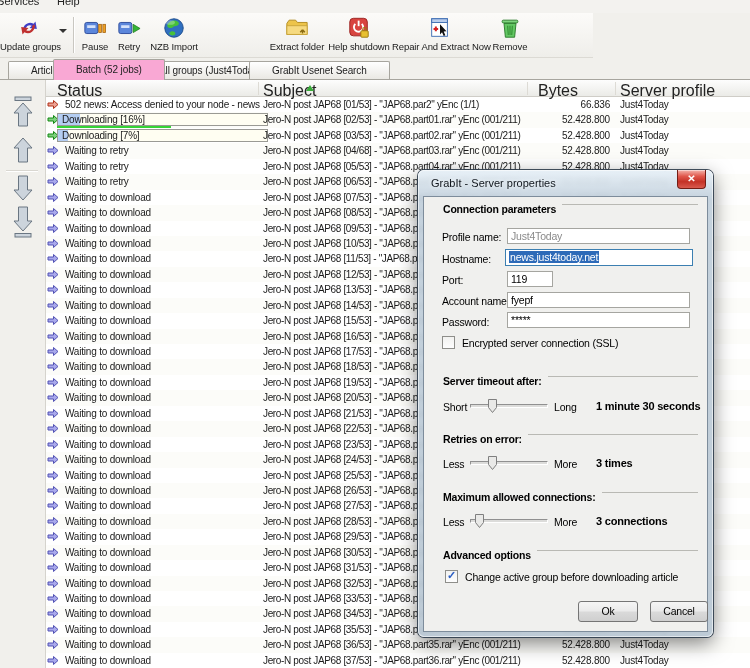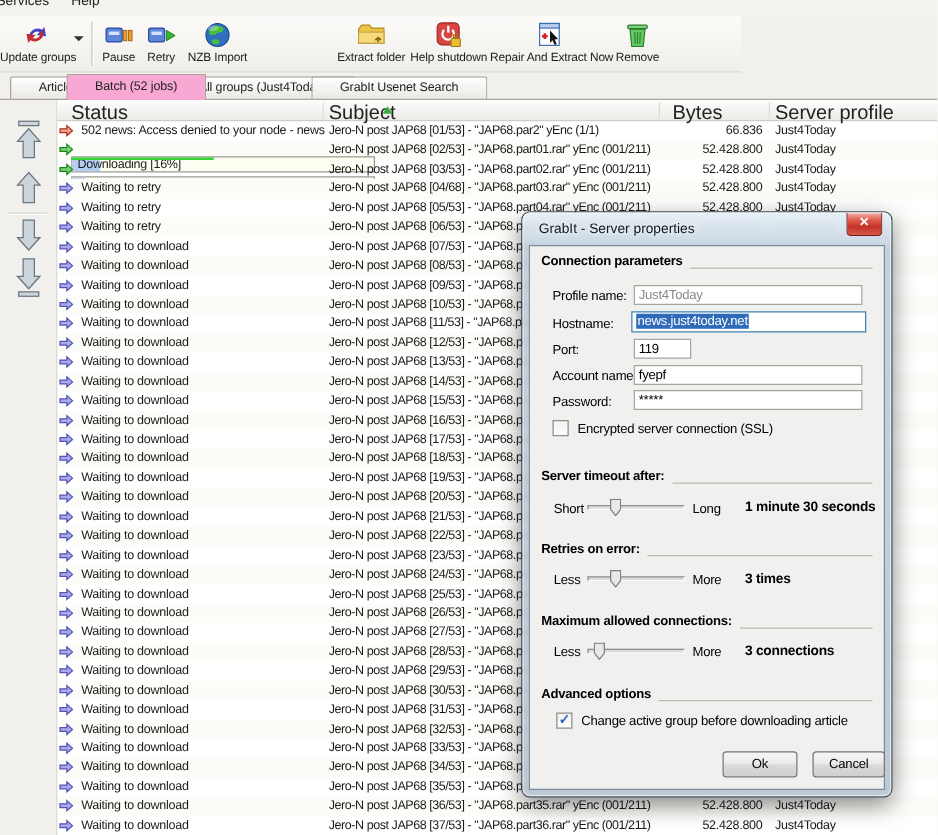--- a/index.html
+++ b/index.html
@@ -26,30 +26,30 @@
 .hsep{position:absolute;top:2px;width:1px;height:13px;background:#dddbd5}
 .sort-tri{position:absolute;width:0;height:0;border:4px solid transparent;border-bottom:6px solid #3aaa3a;border-top:none;top:5px}
 .lv-rows{position:absolute;top:17px;left:0;right:0;bottom:0;overflow:hidden}
 .row{position:relative;height:15.45px;line-height:15.45px;white-space:nowrap;font-size:10px;letter-spacing:-0.2px}
 .row.alt{background:#fcfcf9}
 .row .ric{position:absolute;left:1px;top:2px}
 .row .rstatus{position:absolute;left:19px}
 .row .rsubject{position:absolute;left:217px;width:272px;overflow:hidden;letter-spacing:-0.35px}
 .row .rbytes{position:absolute;left:470px;width:94px;text-align:right}
 .row .rserver{position:absolute;left:574px}
-.pbox{position:absolute;left:11px;top:13px;width:243px;height:13px;background:#fffef2;border:1px solid #9a9a94}
+.pbox{position:absolute;left:11px;top:1px;width:211px;height:13px;background:#fffef2;border:1px solid #9a9a94}
 .pfill{position:absolute;left:0;top:0;bottom:0;background:#b4cdf2}
 .ptext{position:absolute;left:4px;top:0;line-height:11.5px}
 .punder{position:absolute;left:11px;top:14px;height:2px;background:#35d435}
 
 .dialog{position:absolute;left:418px;top:170px;width:295px;height:467px;z-index:50;border-radius:6px;background:linear-gradient(180deg,rgba(231,240,247,.96),rgba(193,207,219,.94) 30px,rgba(185,199,211,.94));backdrop-filter:blur(2px);box-shadow:0 0 0 1px rgba(45,60,75,.9),0 6px 20px rgba(0,0,0,.5),inset 0 0 0 1px rgba(255,255,255,.55)}
 .dlg-title{position:absolute;left:13px;top:7px;font-size:11px;color:#10161d;text-shadow:0 0 4px rgba(255,255,255,.9)}
 .dlg-close{position:absolute;top:0;right:7px;width:29px;height:19px;background:linear-gradient(#f4b6ae 0%,#e0574b 35%,#c43227 65%,#d95a4e 100%);border:1px solid #731d15;border-top:none;border-radius:0 0 4px 4px;color:#fff;font-weight:bold;font-size:10px;text-align:center;line-height:17px;box-shadow:inset 0 1px 0 rgba(255,255,255,.45)}
 .dlg-client{position:absolute;left:5px;right:5px;top:26px;bottom:5px;background:#f0f0ee;border:1px solid #7d8c9b;font-size:10.5px;letter-spacing:-0.2px}
-.gcap{position:absolute;left:9px;right:9px;display:flex;align-items:flex-end}
+.gcap{position:absolute;left:19px;right:9px;display:flex;align-items:flex-start}
 .gcap b{font-size:10.5px;color:#000;white-space:nowrap}
 .gcap .gline{flex:1;height:1px;background:#b9b9b4;margin-left:6px;margin-top:1px}
 .flabel{position:absolute;left:18px;color:#000}
 .textbox{position:absolute;height:16px;background:#fff;border:1px solid #a5a5a0;padding:1px 3px;line-height:12px;color:#000}
 .textbox.disabled{color:#8a8a8a}
 .textbox.focus{border-color:#3c7fb1;height:17px}
 .textbox .sel{background:#2d6ab8;color:#fff;padding:0 1px}
 .cbox{position:absolute;width:13px;height:13px;background:linear-gradient(#f2f2f0,#fdfdfd);border:1px solid #8e8e8a}
 .cbox .chk{position:absolute;left:1px;top:-2px;color:#2c5fc4;font-size:11px;font-weight:bold}
 .clabel{position:absolute;color:#000}

